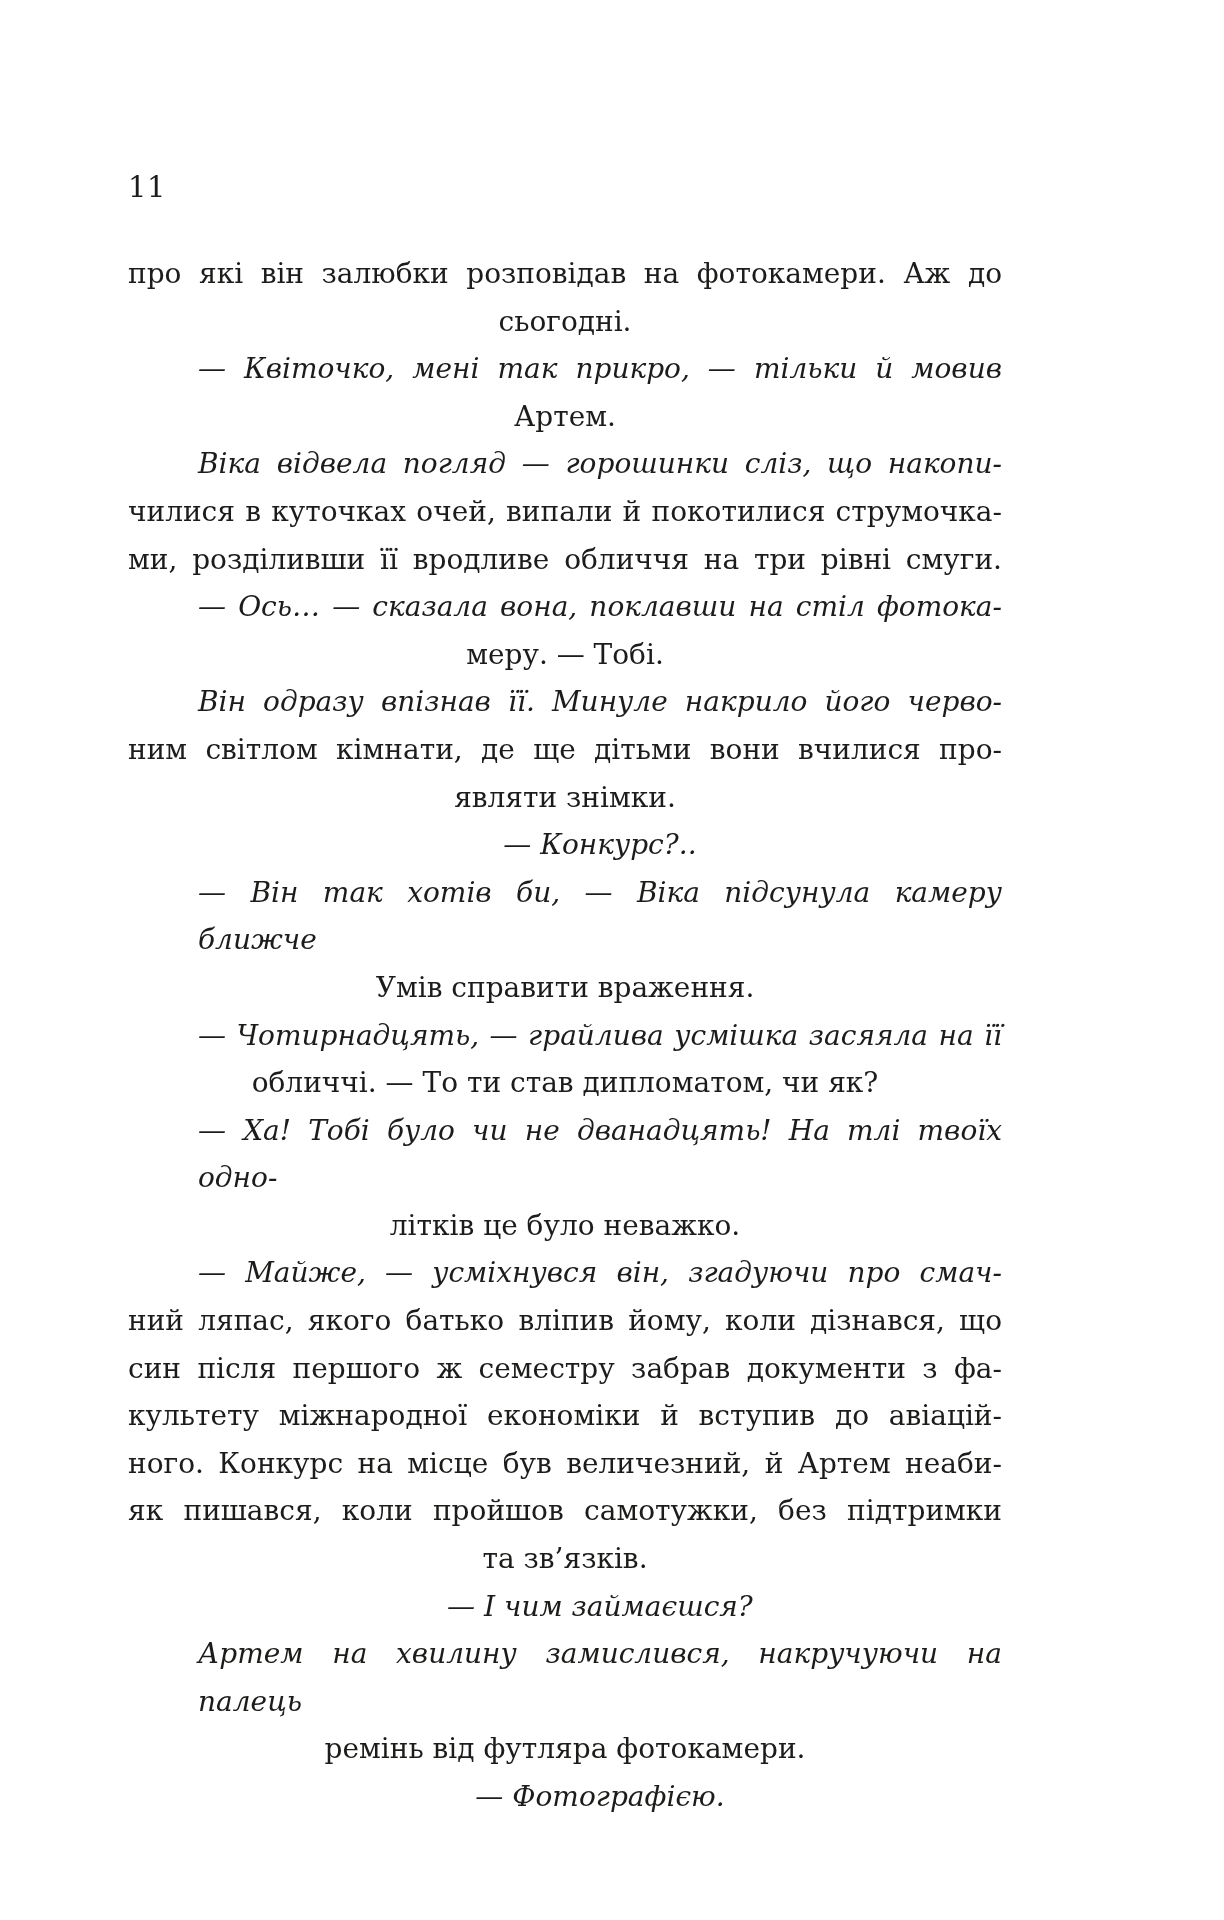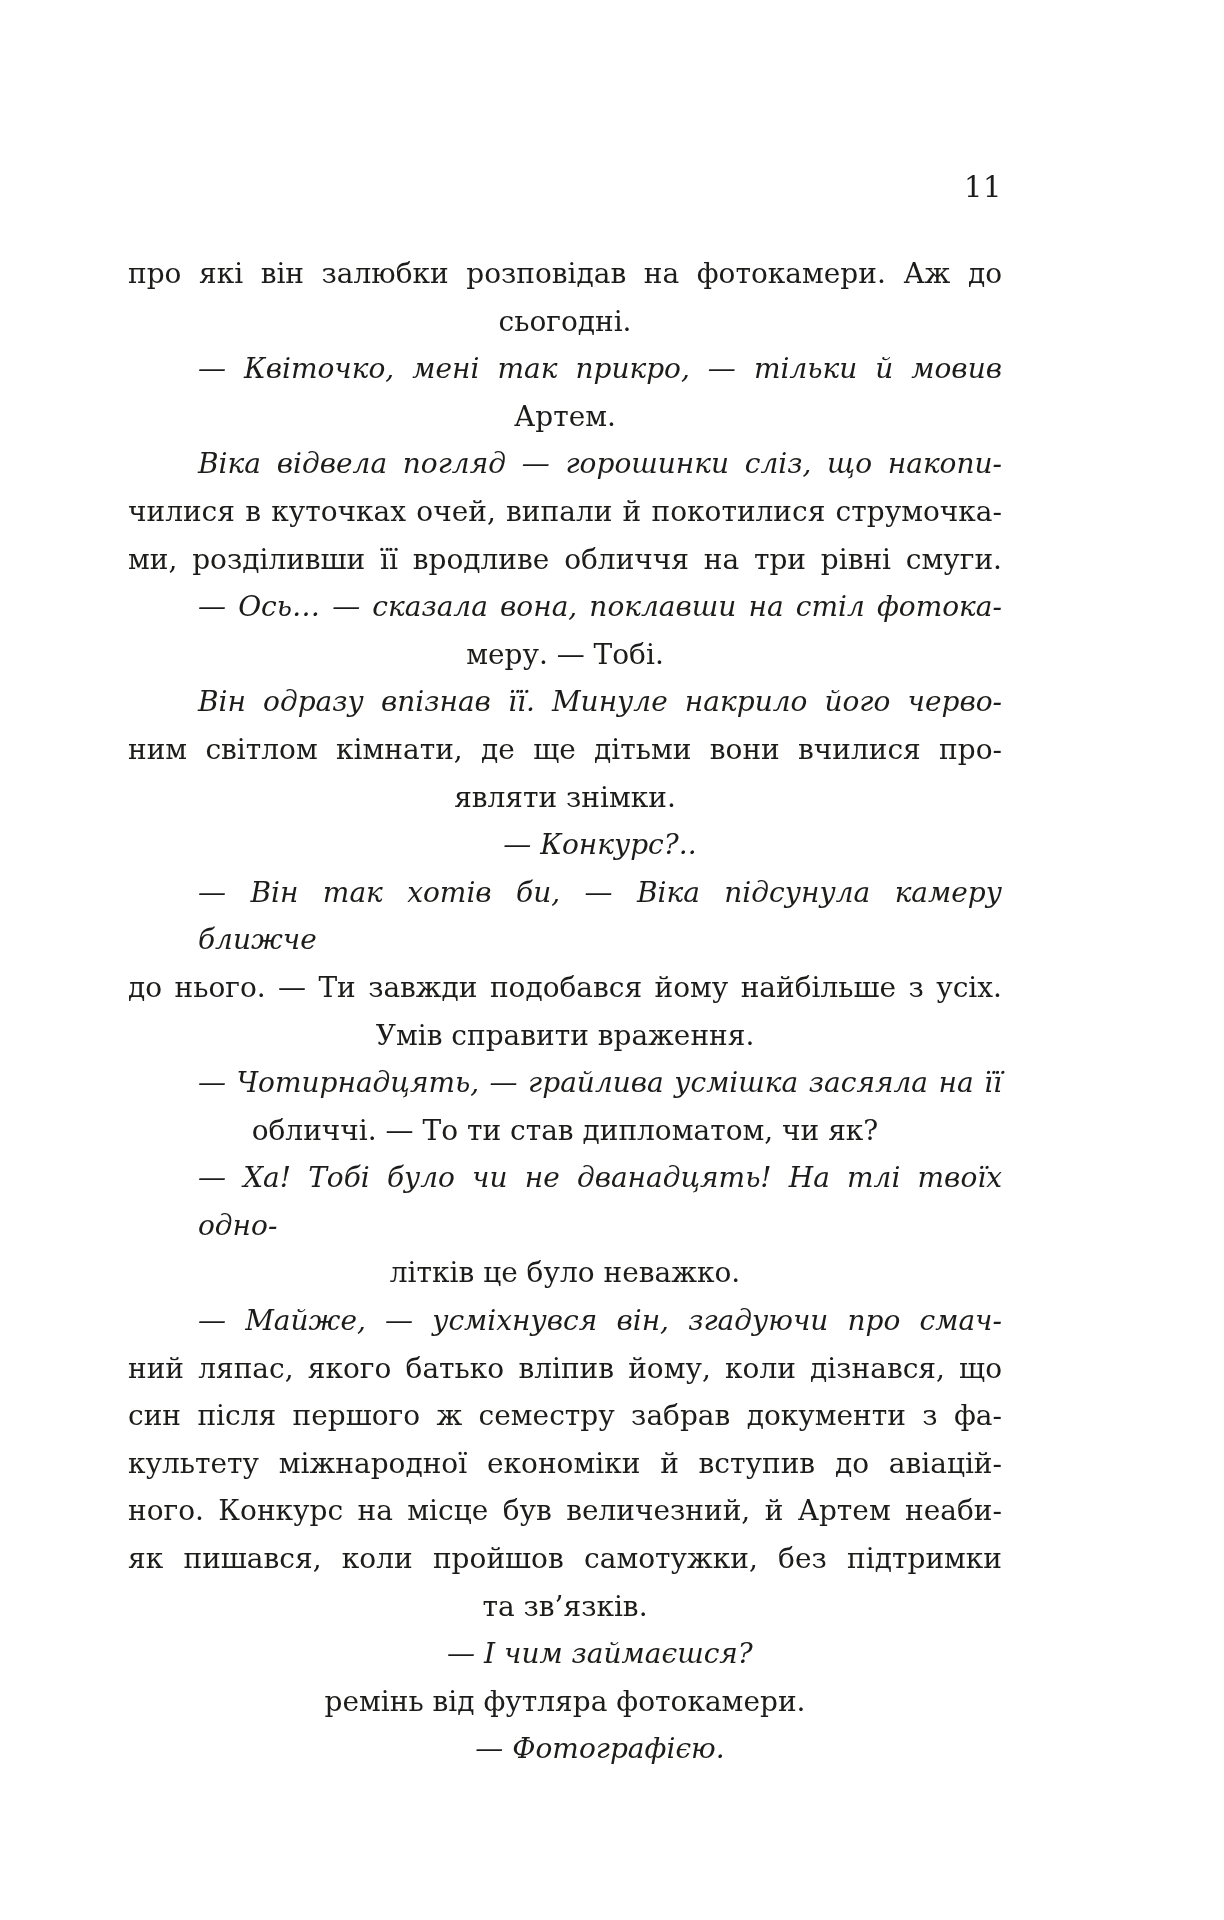--- a/index.html
+++ b/index.html
@@ -19,21 +19,20 @@
     position: absolute;
     left: 128px;
     width: 874px;
     top: 0;
   }
   .pagenum {
     position: absolute;
     top: 172px;
     left: 0;
     width: 100%;
-    text-align: right;
     font-size: 29px;
     line-height: 31px;
     letter-spacing: 0.5px;
   }
   .body-text {
     position: absolute;
     top: 250px;
     left: 0;
     width: 100%;
     font-size: 28px;
@@ -93,21 +92,20 @@
       <span class="line j">ним світлом кімнати, де ще дітьми вони вчилися про-</span>
       <span class="line">являти знімки.</span>
     </p>
 
     <p>
       <span class="line ind">— Конкурс?..</span>
     </p>
 
     <p>
       <span class="line j ind">— Він так хотів би, — Віка підсунула камеру ближче</span>
-      <span class="line j">до нього. — Ти завжди подобався йому найбільше з усіх.</span>
       <span class="line">Умів справити враження.</span>
     </p>
 
     <p>
       <span class="line j ind">— Чотирнадцять, — грайлива усмішка засяяла на її</span>
       <span class="line">обличчі. — То ти став дипломатом, чи як?</span>
     </p>
 
     <p>
       <span class="line j ind">— Ха! Тобі було чи не дванадцять! На тлі твоїх одно-</span>
@@ -122,20 +120,21 @@
       <span class="line j">ного. Конкурс на місце був величезний, й Артем неаби-</span>
       <span class="line j">як пишався, коли пройшов самотужки, без підтримки</span>
       <span class="line">та зв’язків.</span>
     </p>
 
     <p>
       <span class="line ind">— І чим займаєшся?</span>
     </p>
 
     <p>
+      <span class="line j ind">Артем на хвилину замислився, накручуючи на палець</span>
       <span class="line">ремінь від футляра фотокамери.</span>
     </p>
 
     <p>
       <span class="line ind">— Фотографією.</span>
     </p>
 
   </section>
 </main>
 

